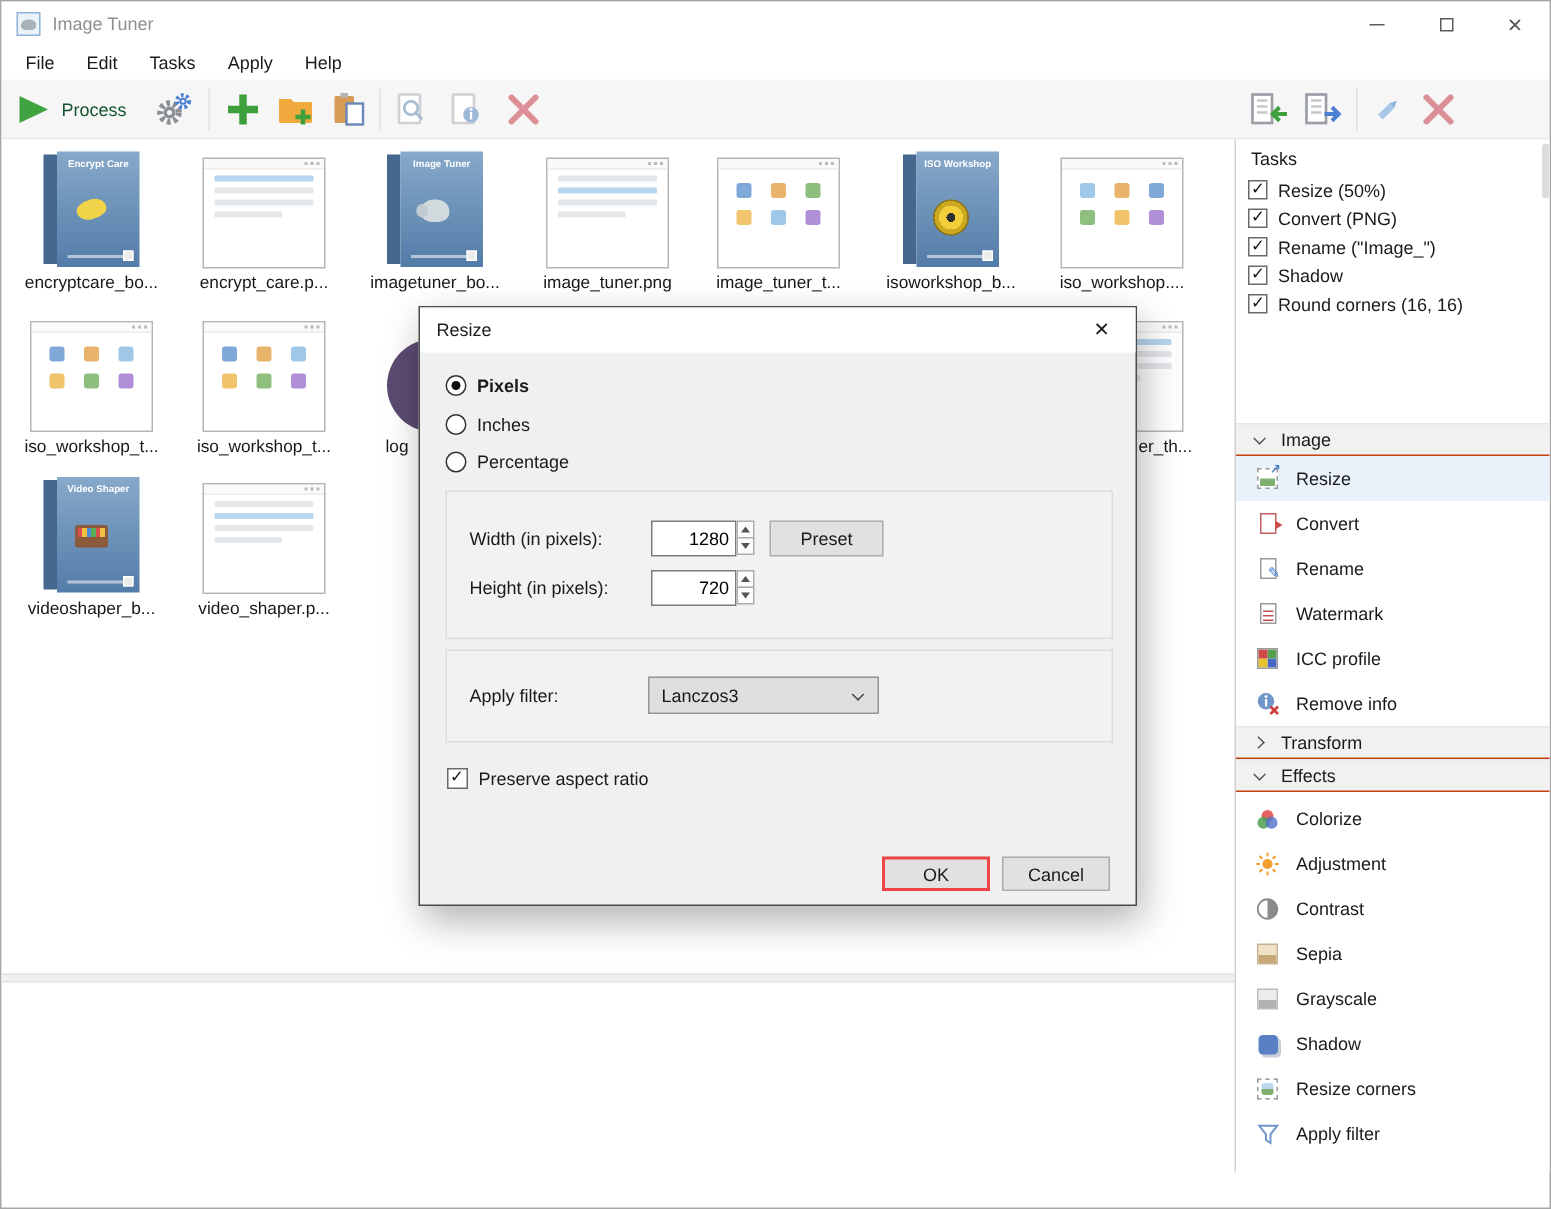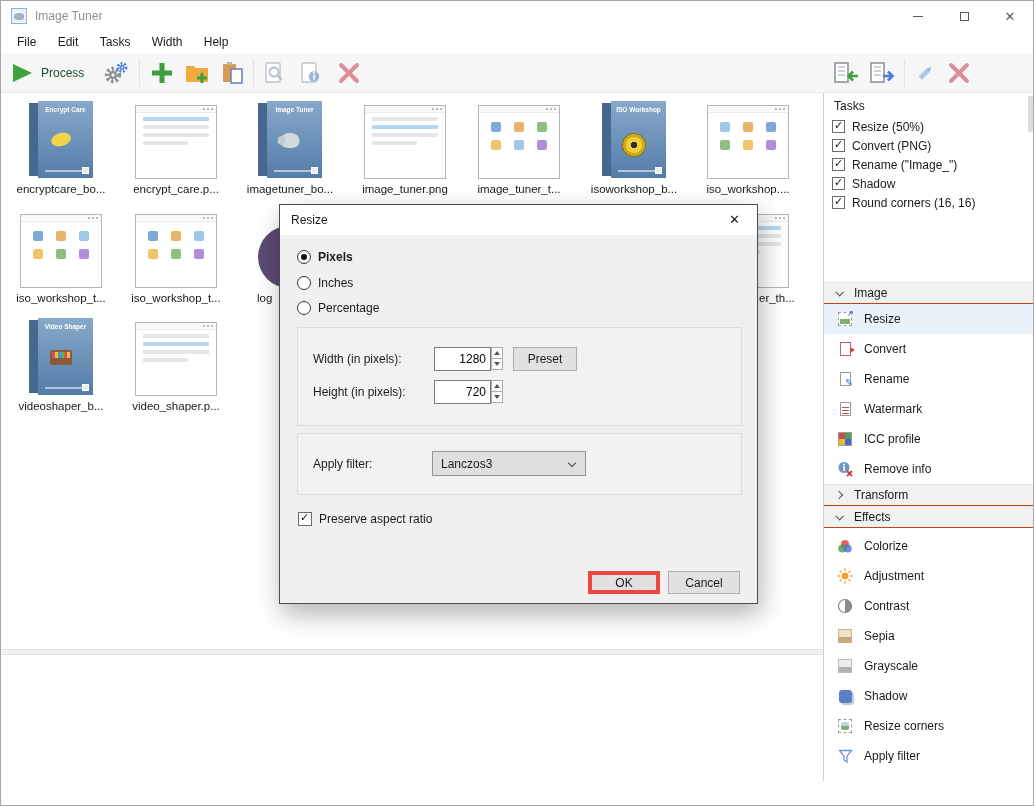--- a/index.html
+++ b/index.html
@@ -137,21 +137,21 @@
   .spinbtn.up{top:0;}.spinbtn.dn{top:11px;}
   .tri-up{width:0;height:0;border-left:3px solid transparent;border-right:3px solid transparent;border-bottom:4px solid #555;}
   .tri-dn{width:0;height:0;border-left:3px solid transparent;border-right:3px solid transparent;border-top:4px solid #555;}
   .dbtn{position:absolute;height:24px;background:#e1e1e1;border:1px solid #adadad;display:flex;align-items:center;
         justify-content:center;}
   .combo{position:absolute;height:25px;background:#dfdfdf;border:1px solid #949494;display:flex;align-items:center;}
   .combo .cval{margin-left:8px;}
   .combo .cchev{position:absolute;right:10px;top:8px;width:6px;height:6px;border-right:1.4px solid #444;
                 border-bottom:1.4px solid #444;transform:rotate(45deg);}
   .cbrow{position:absolute;left:18px;height:16px;display:flex;align-items:center;gap:7px;}
-  .okbtn{border:4px solid #ef4444;}
+  .okbtn{border:2px solid #ef4444;}
 </style>
 </head>
 <body>
 
 <div class="window">
 
   <div class="titlebar">
     <div class="app-icon"></div>
     <div class="title-text">Image Tuner</div>
     <div class="winbtn min">
@@ -162,21 +162,21 @@
       </div>
     <div class="winbtn close">
         <span class="glyph-close">✕</span>
       </div>
   </div>
 
   <div class="menubar">
     <span class="menu-item">File</span>
     <span class="menu-item">Edit</span>
     <span class="menu-item">Tasks</span>
-    <span class="menu-item">Width</span>
+    <span class="menu-item">Apply</span>
     <span class="menu-item">Help</span>
   </div>
 
   <div class="toolbar">
     <div class="tbtn" style="left:10px;width:98px;justify-content:flex-start">
       <svg width="22" height="20">
           <path d="M2 1 L21 10 2 19z" fill="#3fa43f"></path>
         </svg>
       <span class="process-label">Process</span>
     </div>
@@ -630,21 +630,21 @@
     <span class="dlabel" style="left:33px;top:142px">Width (in pixels):</span>
     <input class="dinput" style="left: 154px; top: 142px;" value="1280">
     <div class="spin" style="left:211px;top:142px">
       <div class="spinbtn up">
           <span class="tri-up"></span>
         </div>
       <div class="spinbtn dn">
           <span class="tri-dn"></span>
         </div>
     </div>
-    <div class="dbtn" style="left:233px;top:142px;width:64px">
+    <div class="dbtn" style="left:233px;top:142px;width:76px">
       <span>Preset</span>
     </div>
     <span class="dlabel" style="left:33px;top:175px">Height (in pixels):</span>
     <input class="dinput" style="left: 154px; top: 175px;" value="720">
     <div class="spin" style="left:211px;top:175px">
       <div class="spinbtn up">
           <span class="tri-up"></span>
         </div>
       <div class="spinbtn dn">
           <span class="tri-dn"></span>

